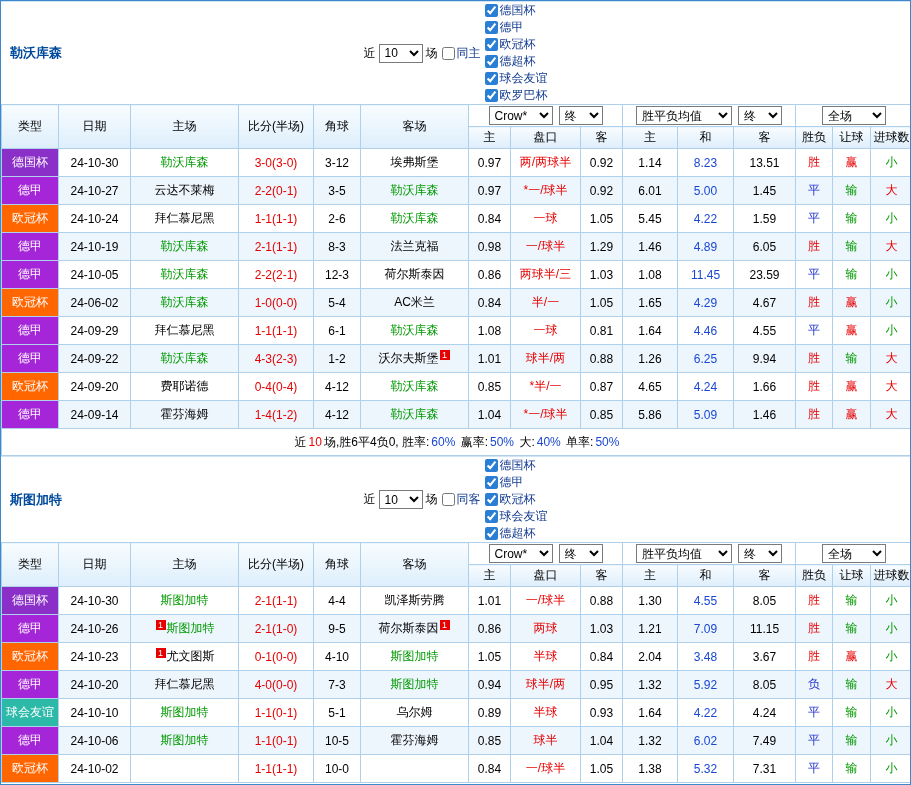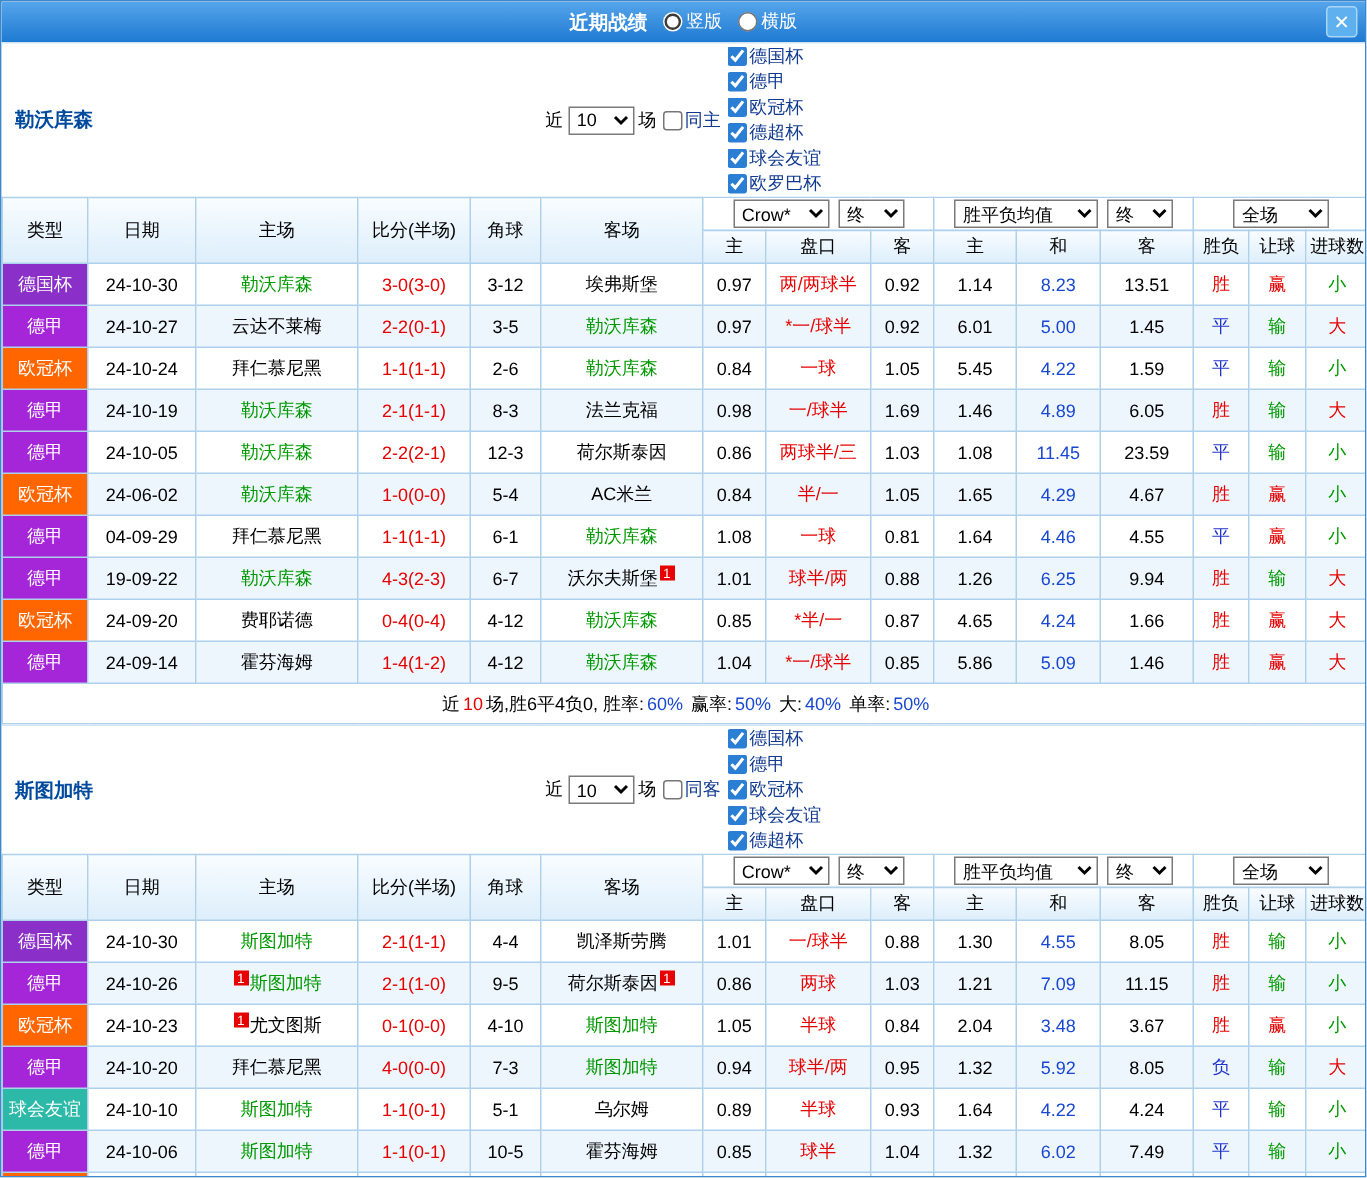--- a/index.html
+++ b/index.html
@@ -70,32 +70,20 @@
   .sel-company { width:64px; } .sel-final { width:44px; }
   .sel-europe { width:96px; }  .sel-scope { width:64px; }
   .sel-count { width:44px; }
   .dd-wrap { display:flex; justify-content:center; gap:6px; align-items:center; }
 </style>
 </head>
 <body>
 
 <div class="page">
 
-  <div class="titlebar">
-    <span class="title">近期战绩</span>
-    <label>
-      <input type="radio" name="layout" checked="" style="">
-      <span>竖版</span>
-    </label>
-    <label>
-      <input type="radio" name="layout" style="">
-      <span>横版</span>
-    </label>
-    <div class="close-btn">✕</div>
-  </div>
 
   <div class="filter-bar">
     <span class="team-name">勒沃库森</span>
     <div class="filter-controls">
       <span class="plain">近</span>
       <select class="sel-count">
         <option>10</option>
       </select>
       <span class="plain">场</span>
       <label>
@@ -241,21 +229,21 @@
         </tr>
         <tr>
           <td class="comp" style="background: rgb(164, 38, 216);">德甲</td>
           <td>24-10-19</td>
           <td><span class="t-green">勒沃库森</span></td>
           <td class="score">2-1(1-1)</td>
           <td>8-3</td>
           <td><span>法兰克福</span></td>
           <td>0.98</td>
           <td class="hc">一/球半</td>
-          <td>1.69</td>
+          <td>1.29</td>
           <td>1.46</td>
           <td class="draw">4.89</td>
           <td>6.05</td>
           <td style="color: rgb(230, 0, 0);">胜</td>
           <td style="color: rgb(0, 153, 0);">输</td>
           <td style="color: rgb(230, 0, 0);">大</td>
         </tr>
         <tr>
           <td class="comp" style="background: rgb(164, 38, 216);">德甲</td>
           <td>24-10-05</td>
@@ -285,41 +273,41 @@
           <td>1.05</td>
           <td>1.65</td>
           <td class="draw">4.29</td>
           <td>4.67</td>
           <td style="color: rgb(230, 0, 0);">胜</td>
           <td style="color: rgb(230, 0, 0);">赢</td>
           <td style="color: rgb(0, 153, 0);">小</td>
         </tr>
         <tr>
           <td class="comp" style="background: rgb(164, 38, 216);">德甲</td>
-          <td>04-09-29</td>
+          <td>24-09-29</td>
           <td><span>拜仁慕尼黑</span></td>
           <td class="score">1-1(1-1)</td>
           <td>6-1</td>
           <td><span class="t-green">勒沃库森</span></td>
           <td>1.08</td>
           <td class="hc">一球</td>
           <td>0.81</td>
           <td>1.64</td>
           <td class="draw">4.46</td>
           <td>4.55</td>
           <td style="color: rgb(34, 51, 204);">平</td>
           <td style="color: rgb(230, 0, 0);">赢</td>
           <td style="color: rgb(0, 153, 0);">小</td>
         </tr>
         <tr>
           <td class="comp" style="background: rgb(164, 38, 216);">德甲</td>
-          <td>19-09-22</td>
+          <td>24-09-22</td>
           <td><span class="t-green">勒沃库森</span></td>
           <td class="score">4-3(2-3)</td>
-          <td>6-7</td>
+          <td>1-2</td>
           <td><span>沃尔夫斯堡</span><span class="badge">1</span></td>
           <td>1.01</td>
           <td class="hc">球半/两</td>
           <td>0.88</td>
           <td>1.26</td>
           <td class="draw">6.25</td>
           <td>9.94</td>
           <td style="color: rgb(230, 0, 0);">胜</td>
           <td style="color: rgb(0, 153, 0);">输</td>
           <td style="color: rgb(230, 0, 0);">大</td>

